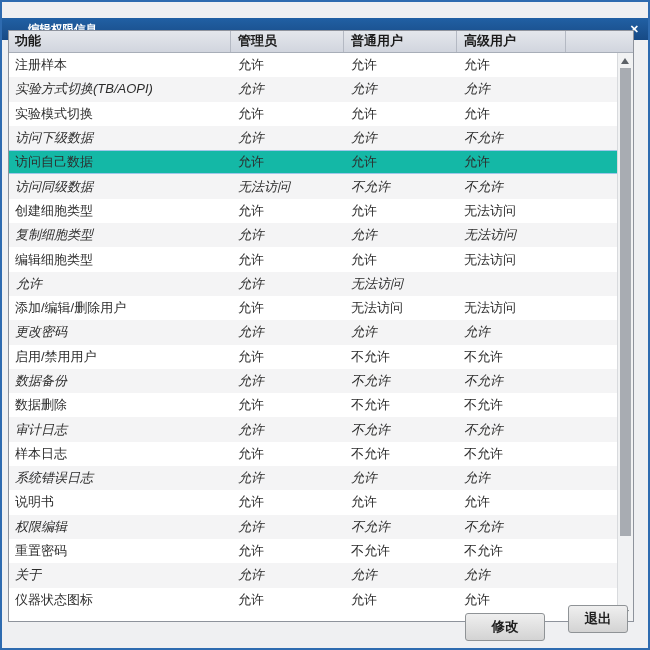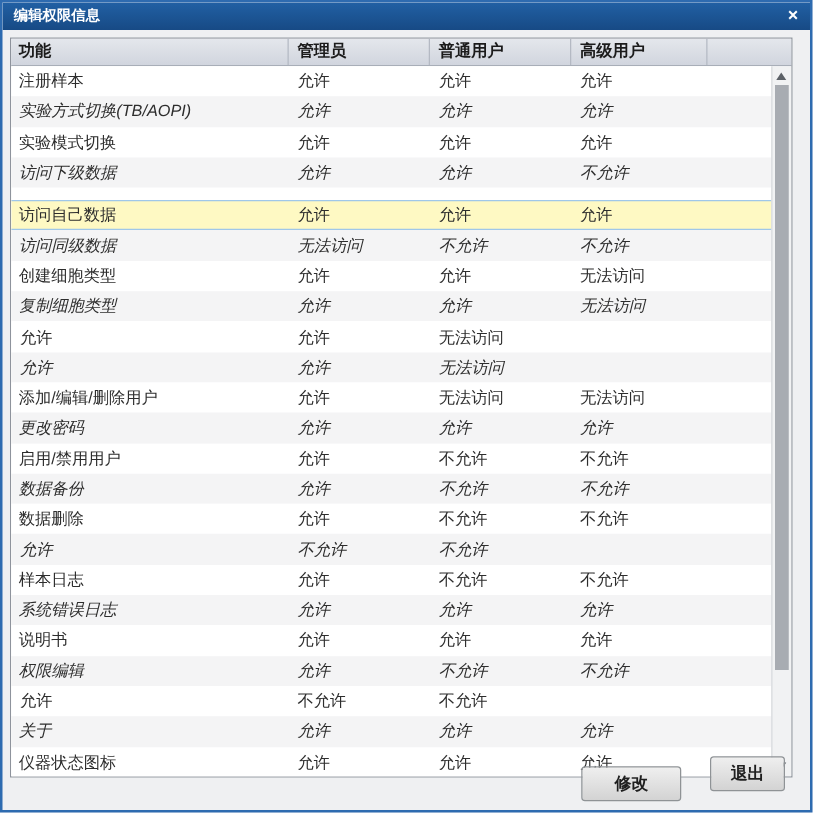--- a/index.html
+++ b/index.html
@@ -1,38 +1,38 @@
 <!DOCTYPE html>
 <html><head>
 <meta charset="utf-8">
 <style>
   * { margin:0; padding:0; box-sizing:border-box; }
   html,body { width:650px; height:650px; background:#ffffff;
     font-family:"Liberation Sans","DejaVu Sans",sans-serif; }
   .window { position:absolute; left:0; top:0; width:650px; height:650px;
     border:2px solid #2e6bb0; background:#eff0f2; overflow:hidden; }
-  .titlebar { position:absolute; left:0; top:0; right:0; height:22px;
+  .titlebar { position:absolute; left:0; top:16px; right:0; height:22px;
     background:linear-gradient(#2160a4,#174a85); color:#fff;
-    font-size:11.5px; font-weight:bold; line-height:22px; padding-left:9px;font-family:Liberation Serif, serif; }
+    font-size:11.5px; font-weight:bold; line-height:22px; padding-left:26px;font-family:Liberation Serif, serif; }
   .close { position:absolute; right:9px; top:0; height:22px; line-height:22px;
     font-size:11px; font-weight:bold; color:#fff; cursor:default; }
   .table { position:absolute; left:6px; top:28px; width:626px; height:592px;
     border:1px solid #8e939c; background:#fff; }
   .thead { position:absolute; top:0; left:0; right:0; height:22px; display:grid;
     grid-template-columns:222px 113px 113px 109px 1fr;
     background:linear-gradient(#e4e7ec,#d1d5de); border-bottom:1px solid #a8aeb8; }
   .hcell { font-size:13px; font-weight:bold; color:#1b1b1b; line-height:20px;
     padding-left:7px; border-right:1px solid #b4b9c3; white-space:nowrap; overflow:hidden; }
   .hcell:first-child { padding-left:6px; }
   .hcell:last-child { border-right:none; }
   .tbody { position:absolute; top:22px; left:0; width:609px; bottom:0; overflow:hidden; background:#fff; }
   .row { display:grid; grid-template-columns:222px 113px 113px 109px;
     height:24.3px; align-items:center; background:#ffffff; }
   .row.alt { background:#f4f4f5;font-style:italic; }
-  .row.sel { background:#fef9c3; box-shadow:inset 0 1px 0 #9fc7e9, inset 0 -1px 0 #9fc7e9;margin-top:10px; }
+  .row.sel { background:#14b8a6; box-shadow:inset 0 1px 0 #9fc7e9, inset 0 -1px 0 #9fc7e9; }
   .cell { font-size:13px; color:#2d2d2d; padding-left:7px; white-space:nowrap; overflow:hidden; }
   .cell.c0 { padding-left:6px; }
   .vscroll { position:absolute; top:22px; right:0; width:16px; bottom:0;
     background:#f1f2f3; border-left:1px solid #d8dadd; }
   .sarrow { position:absolute; left:3px; width:0; height:0;
     border-left:4.5px solid transparent; border-right:4.5px solid transparent; }
   .sarrow.up { top:5px; border-bottom:6px solid #5c6167; }
   .sarrow.down { bottom:5px; border-top:6px solid #5c6167; }
   .thumb { position:absolute; top:15px; left:2px; width:11px; height:468px; background:#a8acb2; }
   .btn { position:absolute; height:28px; border:1px solid #8f9396; border-radius:3px;
@@ -101,20 +101,21 @@
           <div class="cell c2">允许</div>
           <div class="cell c3">无法访问</div>
         </div>
         <div class="row alt">
           <div class="cell c0">复制细胞类型</div>
           <div class="cell c1">允许</div>
           <div class="cell c2">允许</div>
           <div class="cell c3">无法访问</div>
         </div>
         <div class="row">
+          <div class="cell c0">编辑细胞类型</div>
           <div class="cell c1">允许</div>
           <div class="cell c2">允许</div>
           <div class="cell c3">无法访问</div>
         </div>
         <div class="row alt">
           <div class="cell c1">允许</div>
           <div class="cell c2">允许</div>
           <div class="cell c3">无法访问</div>
         </div>
         <div class="row">
@@ -141,20 +142,21 @@
           <div class="cell c2">不允许</div>
           <div class="cell c3">不允许</div>
         </div>
         <div class="row">
           <div class="cell c0">数据删除</div>
           <div class="cell c1">允许</div>
           <div class="cell c2">不允许</div>
           <div class="cell c3">不允许</div>
         </div>
         <div class="row alt">
+          <div class="cell c0">审计日志</div>
           <div class="cell c1">允许</div>
           <div class="cell c2">不允许</div>
           <div class="cell c3">不允许</div>
         </div>
         <div class="row">
           <div class="cell c0">样本日志</div>
           <div class="cell c1">允许</div>
           <div class="cell c2">不允许</div>
           <div class="cell c3">不允许</div>
         </div>
@@ -170,20 +172,21 @@
           <div class="cell c2">允许</div>
           <div class="cell c3">允许</div>
         </div>
         <div class="row alt">
           <div class="cell c0">权限编辑</div>
           <div class="cell c1">允许</div>
           <div class="cell c2">不允许</div>
           <div class="cell c3">不允许</div>
         </div>
         <div class="row">
+          <div class="cell c0">重置密码</div>
           <div class="cell c1">允许</div>
           <div class="cell c2">不允许</div>
           <div class="cell c3">不允许</div>
         </div>
         <div class="row alt">
           <div class="cell c0">关于</div>
           <div class="cell c1">允许</div>
           <div class="cell c2">允许</div>
           <div class="cell c3">允许</div>
         </div>

